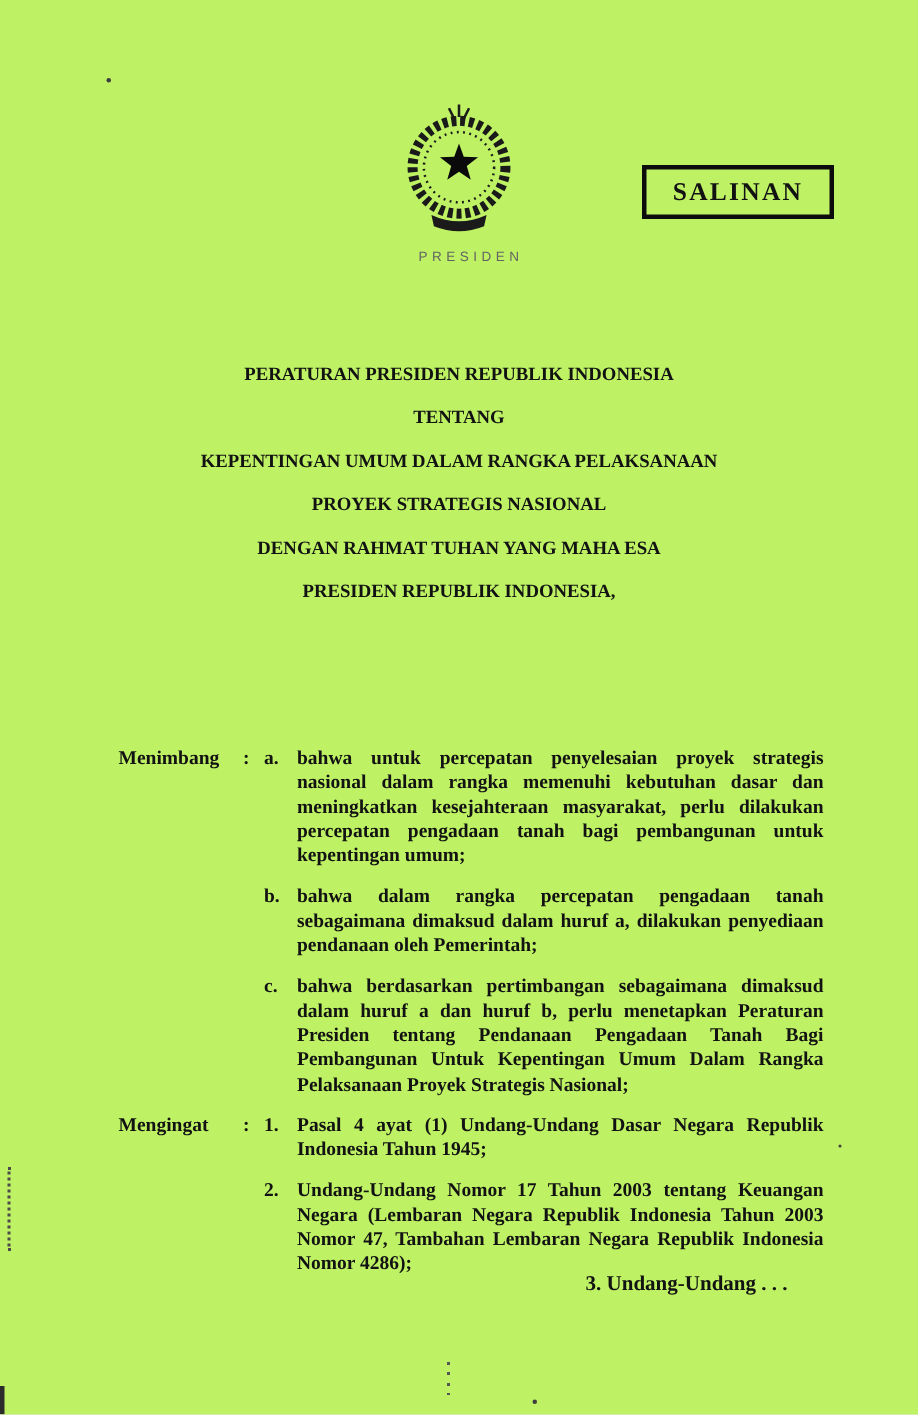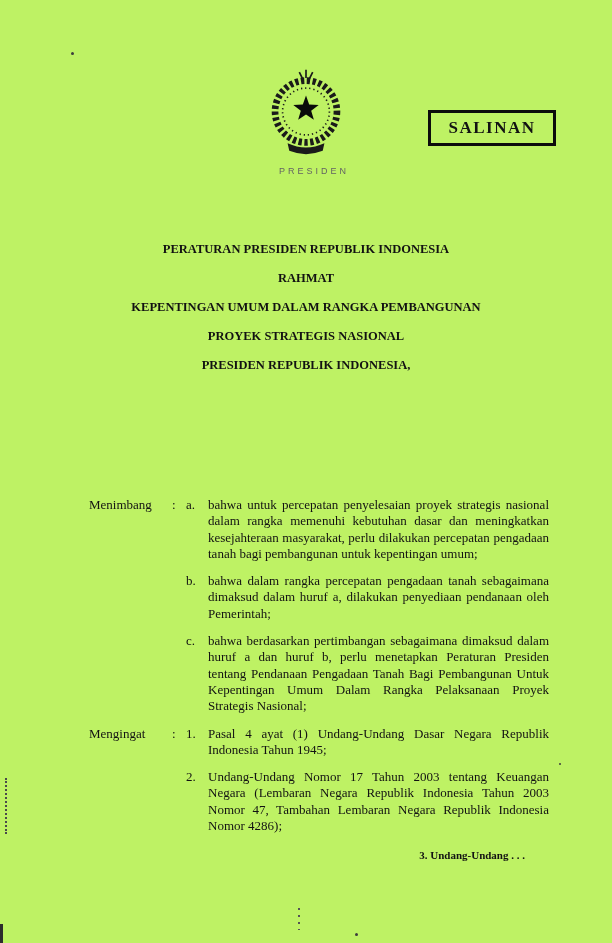--- a/index.html
+++ b/index.html
@@ -42,37 +42,37 @@
   .title-block {
     position:absolute; top:243px; left:40px; right:40px;
     text-align:center;
     font-weight:700; font-size:12.5px; line-height:13px;
   }
   .title-line { margin-bottom:16px;text-align:center; }
   .title-line:nth-child(7) { margin-top:9px; }
 
   
   .body-block {
-    position:absolute; top:497px; left:89px; right:63px;
-    font-size:13px; font-weight:400; line-height:16.3px;
+    position:absolute; top:497px; left:79px; right:63px;
+    font-size:13px; font-weight:700; line-height:16.3px;
   }
   .item-row {
     display:grid;
     grid-template-columns:83px 14px 22px 1fr;
     margin-bottom:11px;
   }
   .clause-label { text-align:left; }
   .clause-colon { text-align:left; }
   .item-marker { text-align:left; }
   .item-text { text-align:justify; }
 
   
   .footer-catchword {
     position:absolute; top:849px; right:87px;
-    font-size:11px; font-weight:700;
+    font-size:14px; font-weight:700;
   }
 
   
   .artifact { position:absolute; background:transparent; }
   .dot { width:3px; height:3px; border-radius:50%; background:#3d3d3d; }
   .dot-tl { top:52px; left:71px; }
   .dot-r  { top:763px; left:559px; width:2px; height:2px; }
   .dot-b  { top:933px; left:355px; }
   .dotted-edge {
     top:778px; left:5px; height:56px; width:0;
@@ -106,23 +106,24 @@
   <div class="stamp">
     <span>SALINAN</span>
   </div>
 
   <div class="letterhead">
     <div>PRESIDEN</div>
   </div>
 
   <div class="title-block">
     <div class="title-line">PERATURAN PRESIDEN REPUBLIK INDONESIA</div>
-    <div class="title-line">RAHMAT</div>
-    <div class="title-line">KEPENTINGAN UMUM DALAM RANGKA PEMBANGUNAN</div>
+    <div class="title-line">TENTANG</div>
+    <div class="title-line">KEPENTINGAN UMUM DALAM RANGKA PELAKSANAAN</div>
     <div class="title-line">PROYEK STRATEGIS NASIONAL</div>
+    <div class="title-line">DENGAN RAHMAT TUHAN YANG MAHA ESA</div>
     <div class="title-line">PRESIDEN REPUBLIK INDONESIA,</div>
   </div>
 
   <div class="body-block">
 
     <section>
       <div class="item-row">
         <div class="clause-label">Menimbang</div>
         <div class="clause-colon">:</div>
         <div class="item-marker">a.</div>

